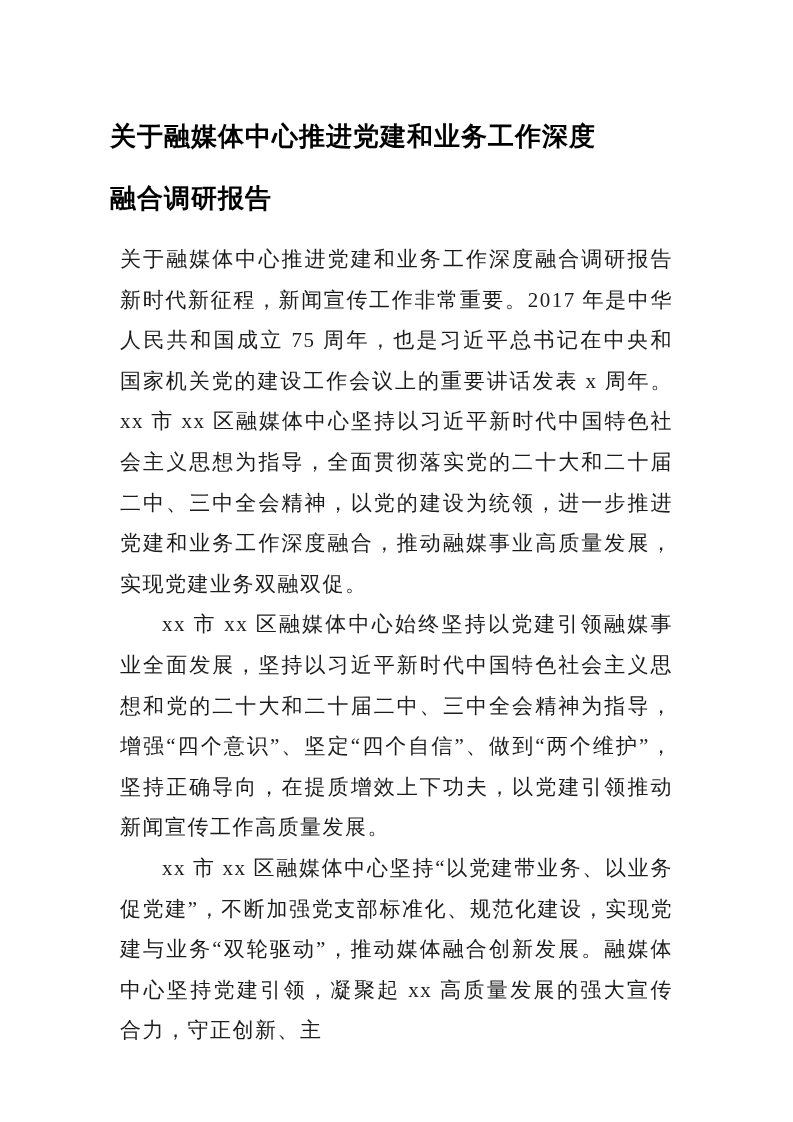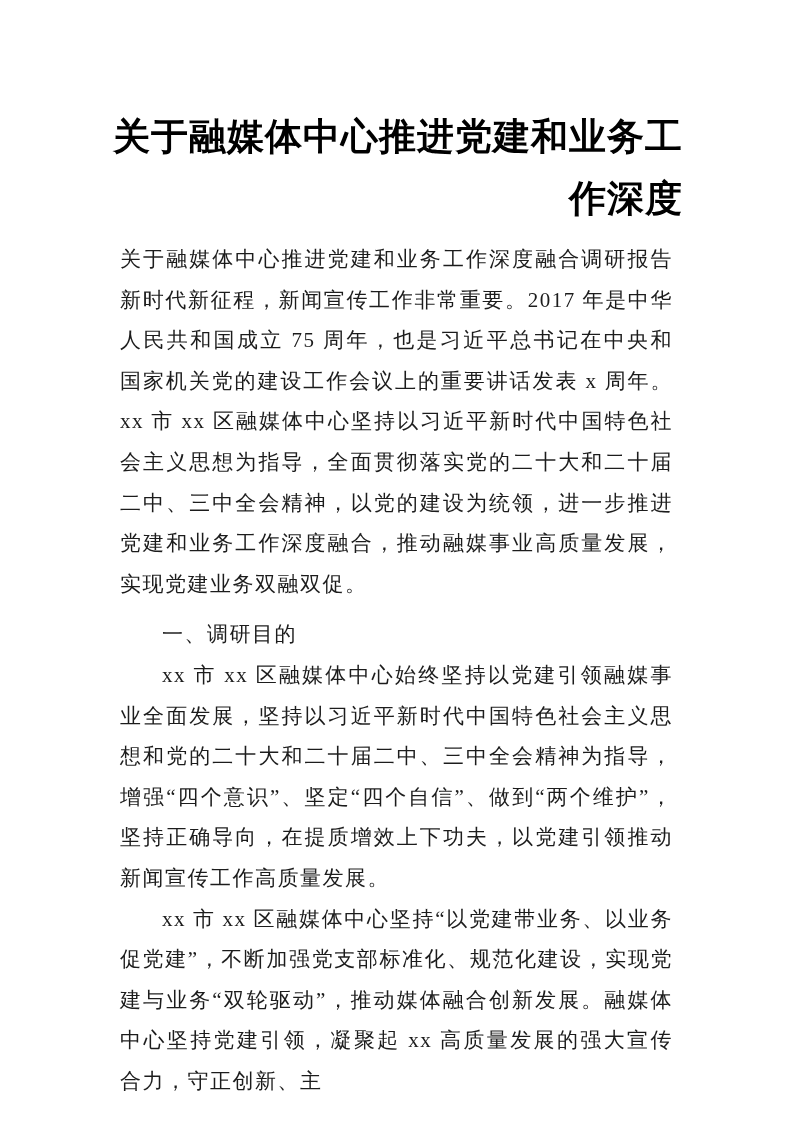--- a/index.html
+++ b/index.html
@@ -8,22 +8,22 @@
     position: relative;
     width: 793px;
     height: 1122px;
     background: #ffffff;
     overflow: hidden;
     font-family: "Liberation Serif", "DejaVu Serif", serif;
     color: #1c1c1c;
   }
   .doc-title {
     margin: 106px 110px 0 110px;
-    text-align: right;
-    font-size: 37px;
+    text-align: left;
+    font-size: 26px;
     line-height: 62px;
     font-weight: 700;
     color: #000000;
     letter-spacing: 1px;
   }
   .doc-body {
     margin: 9px 120px 0 120px;
     width: 553px;
     font-size: 21px;
     line-height: 40.6px;
@@ -34,22 +34,22 @@
   .indent-2em { text-indent: 2em; }
   .section-heading { margin-top: 10px !important; }
 </style>
 </head>
 <body>
 
 <div class="page">
 
   <div class="doc-title">
     <div>关于融媒体中心推进党建和业务工作深度</div>
+    <div>融合调研报告</div>
   </div>
 
   <div class="doc-body">
     <p>关于融媒体中心推进党建和业务工作深度融合调研报告新时代新征程，新闻宣传工作非常重要。2017 年是中华人民共和国成立 75 周年，也是习近平总书记在中央和国家机关党的建设工作会议上的重要讲话发表 x 周年。xx 市 xx 区融媒体中心坚持以习近平新时代中国特色社会主义思想为指导，全面贯彻落实党的二十大和二十届二中、三中全会精神，以党的建设为统领，进一步推进党建和业务工作深度融合，推动融媒事业高质量发展，实现党建业务双融双促。</p>
-    <p class="indent-2em section-heading">一、调研目的</p>
     <p class="indent-2em">xx 市 xx 区融媒体中心始终坚持以党建引领融媒事业全面发展，坚持以习近平新时代中国特色社会主义思想和党的二十大和二十届二中、三中全会精神为指导，增强“四个意识”、坚定“四个自信”、做到“两个维护”，坚持正确导向，在提质增效上下功夫，以党建引领推动新闻宣传工作高质量发展。</p>
     <p class="indent-2em">xx 市 xx 区融媒体中心坚持“以党建带业务、以业务促党建”，不断加强党支部标准化、规范化建设，实现党建与业务“双轮驱动”，推动媒体融合创新发展。融媒体中心坚持党建引领，凝聚起 xx 高质量发展的强大宣传合力，守正创新、主</p>
   </div>
 
 </div>
 
 </body></html>

